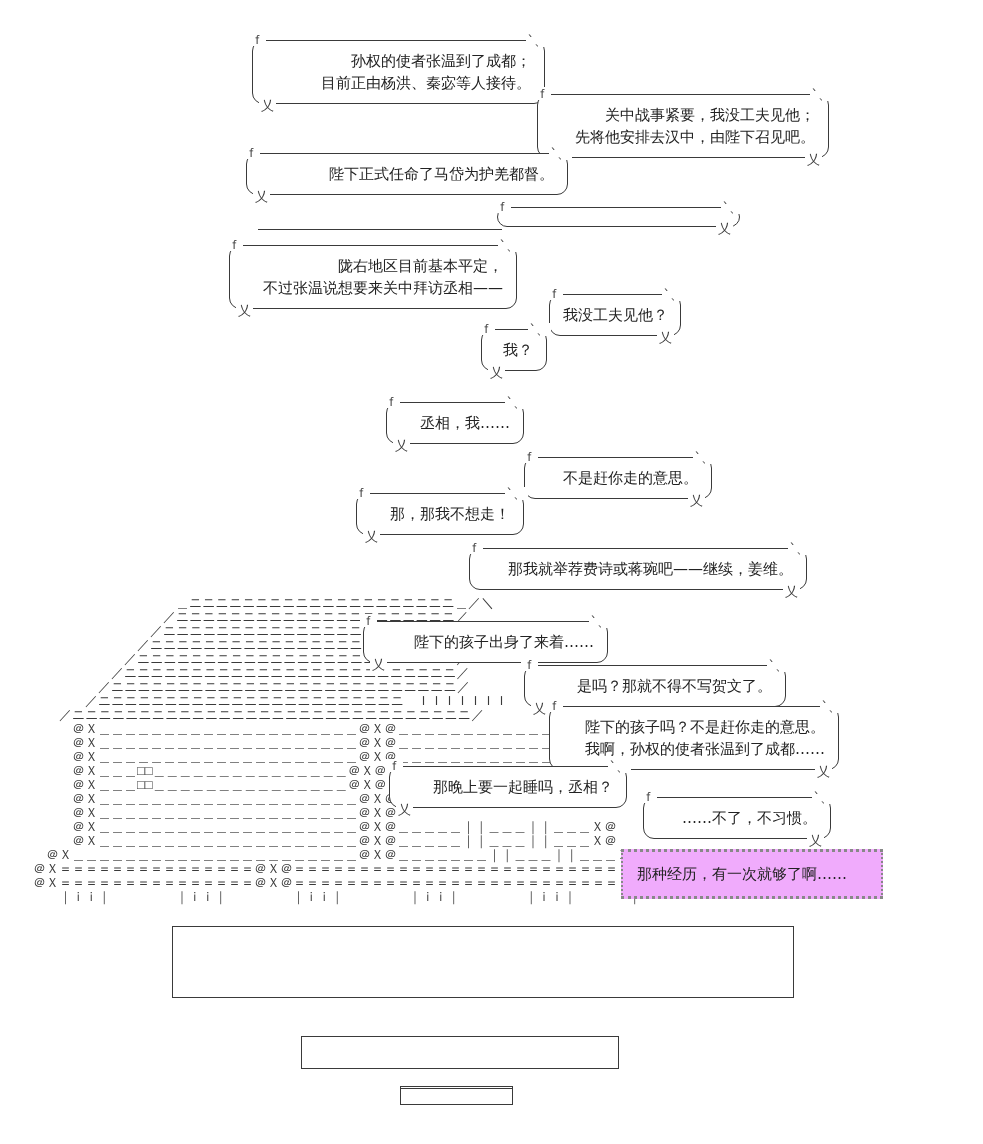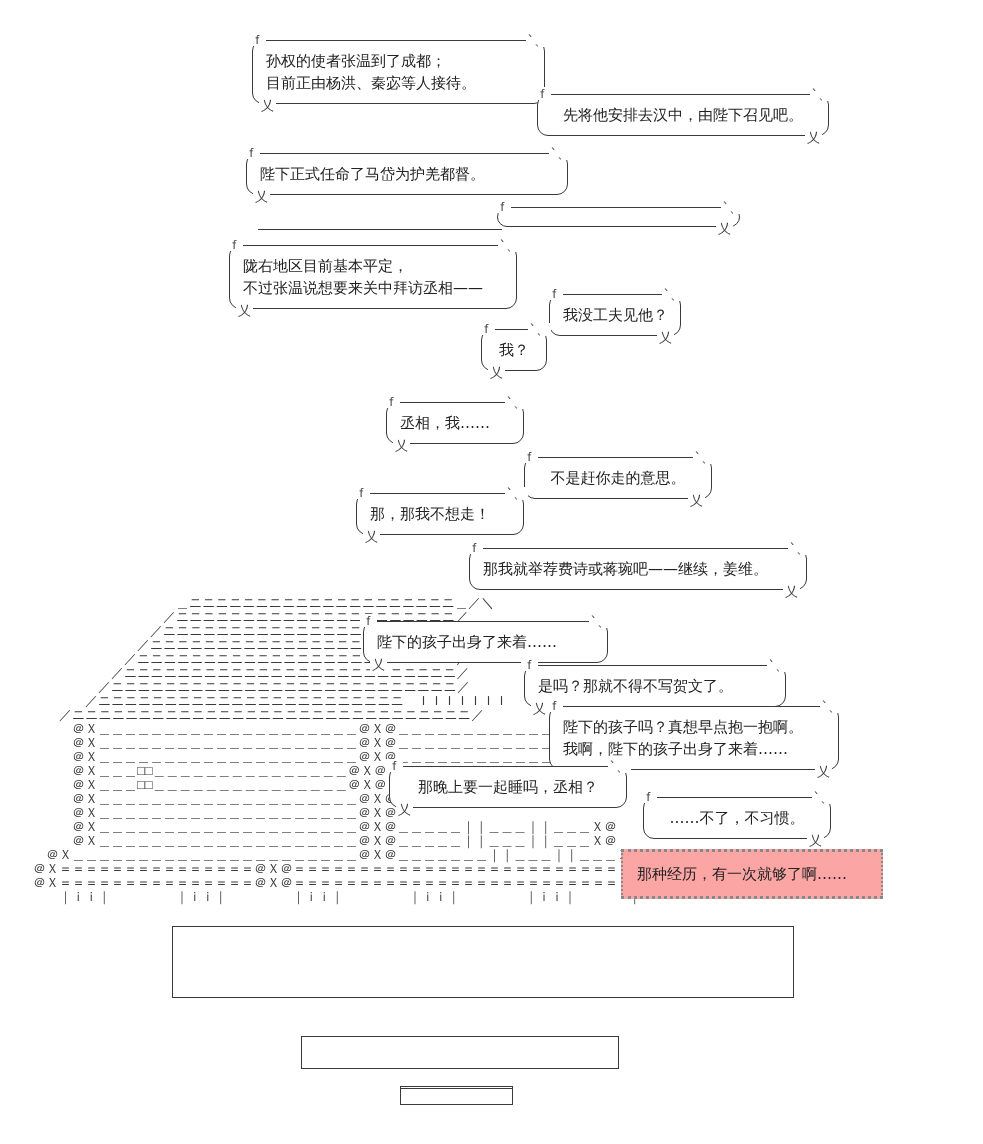--- a/index.html
+++ b/index.html
@@ -6,26 +6,26 @@
   .stage{position:relative;width:983px;height:1144px;background:#ffffff;overflow:hidden;
          font-family:"DejaVu Sans",sans-serif;color:#222;}
   
   .bubble{position:absolute;background:#fff;border:1px solid #3a3a3a;border-radius:11px;
           padding:9px 13px;font-size:15px;line-height:22px;z-index:2;box-sizing:border-box;}
   .bubble .g{position:absolute;font-size:13px;line-height:1;color:#3a3a3a;background:#fff;padding:0 2px;}
   .bubble .g.f{top:-8px;left:-4px;}
   .bubble .g.c{top:-7px;right:-5px;}
   .bubble.tl .g.t{bottom:-9px;left:6px;}
   .bubble.tr .g.t{bottom:-9px;right:6px;}
-  .ln{white-space:nowrap;}
+  .ln{white-space:nowrap;text-align:right;}
   .ctr{text-align:center;}
   pre.house{position:absolute;left:25px;top:588px;margin:8px;z-index:1;
             font-family:Liberation Serif, serif;font-size:13px;line-height:14px;
             color:#3a3a3a;letter-spacing:0;}
-  .aside{position:absolute;left:621px;top:849px;width:262px;height:50px;z-index:3;background:#fca5a5;
+  .aside{position:absolute;left:621px;top:849px;width:262px;height:50px;z-index:3;background:#f0abfc;
          border-left:2px dotted #888;border-right:2px dotted #888;
          border-top:3px dotted #888;border-bottom:3px dotted #888;
          display:flex;align-items:center;padding-left:14px;font-size:15px;box-sizing:border-box;}
   .mbox{position:absolute;border:1px solid #3a3a3a;background:#fff;z-index:2;box-sizing:border-box;}
   .mbox.small{border-top:3px double #3a3a3a;}
   .stray{position:absolute;border-top:1px solid #3a3a3a;z-index:1;}
 </style>
 </head>
 <body>
 
@@ -61,20 +61,21 @@
     <span class="g c">`、</span>
     <span class="g t">乂</span>
     <div class="ln">孙权的使者张温到了成都；</div>
     <div class="ln">目前正由杨洪、秦宓等人接待。</div>
   </div>
 
   <div class="bubble tr ctr" style="left:537px;top:94px;width:292px;">
     <span class="g f">ｆ</span>
     <span class="g c">`、</span>
     <span class="g t">乂</span>
+    <div class="ln">关中战事紧要，我没工夫见他；</div>
     <div class="ln">先将他安排去汉中，由陛下召见吧。</div>
   </div>
 
   <div class="bubble tl" style="left:246px;top:153px;width:322px;">
     <span class="g f">ｆ</span>
     <span class="g c">`、</span>
     <span class="g t">乂</span>
     <div class="ln">陛下正式任命了马岱为护羌都督。</div>
   </div>
 
@@ -145,22 +146,22 @@
     <span class="g f">ｆ</span>
     <span class="g c">`、</span>
     <span class="g t">乂</span>
     <div class="ln">是吗？那就不得不写贺文了。</div>
   </div>
 
   <div class="bubble tr" style="left:549px;top:706px;width:290px;">
     <span class="g f">ｆ</span>
     <span class="g c">`、</span>
     <span class="g t">乂</span>
-    <div class="ln">陛下的孩子吗？真想早点抱一抱啊。</div>
-    <div class="ln">我啊，陛下的孩子出身了来着……</div>
+    <div class="ln">陛下的孩子吗？不是赶你走的意思。</div>
+    <div class="ln">我啊，孙权的使者张温到了成都……</div>
   </div>
 
   <div class="bubble tl ctr" style="left:389px;top:766px;width:238px;">
     <span class="g f">ｆ</span>
     <span class="g c">`、</span>
     <span class="g t">乂</span>
     <div class="ln">那晚上要一起睡吗，丞相？</div>
   </div>
 
   <div class="bubble tr ctr" style="left:643px;top:797px;width:188px;">

